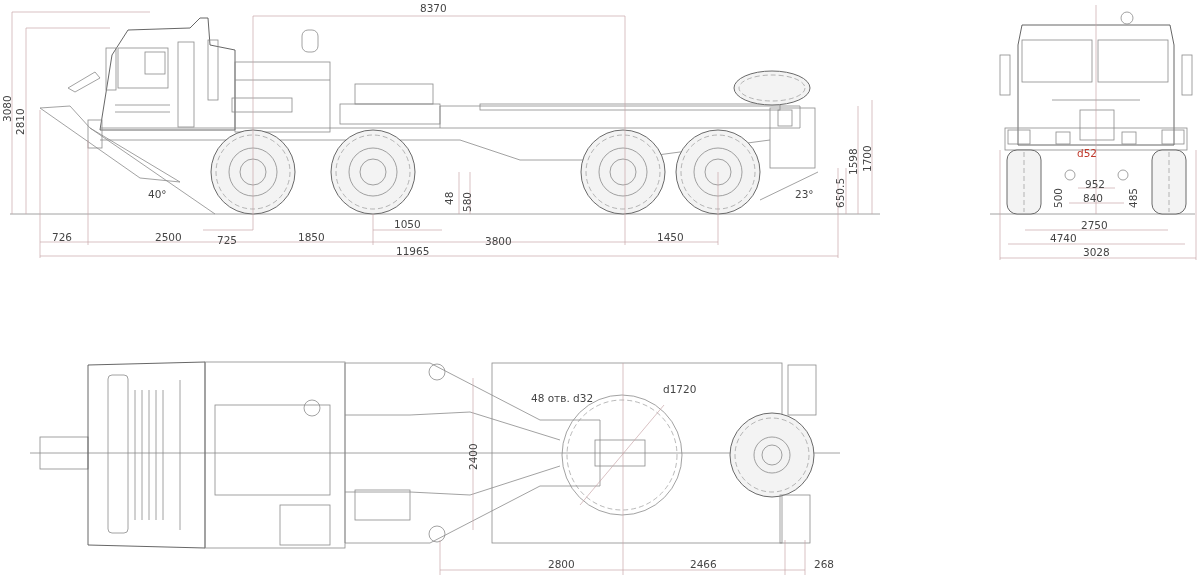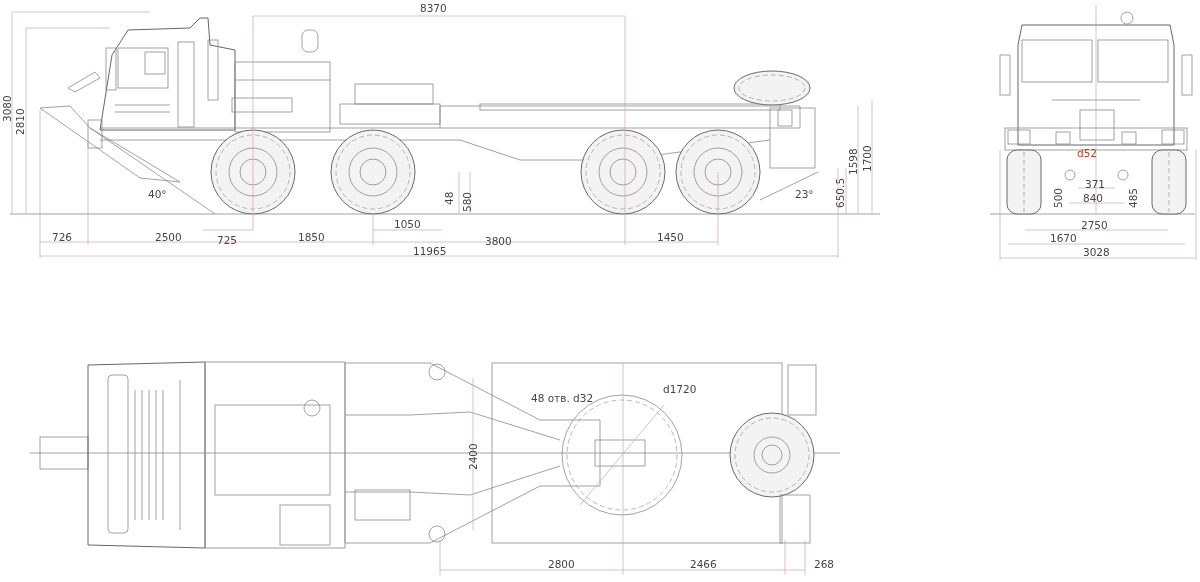--- a/index.html
+++ b/index.html
@@ -192,35 +192,35 @@
 <span class="lbl vert" style="left:2px;top:122px">3080</span>
 <span class="lbl vert" style="left:15px;top:135px">2810</span>
 <span class="lbl" style="left:148px;top:189px">40°</span>
 <span class="lbl" style="left:217px;top:235px">725</span>
 <span class="lbl" style="left:394px;top:219px">1050</span>
 <span class="lbl" style="left:52px;top:232px">726</span>
 <span class="lbl" style="left:155px;top:232px">2500</span>
 <span class="lbl" style="left:298px;top:232px">1850</span>
 <span class="lbl" style="left:485px;top:236px">3800</span>
 <span class="lbl" style="left:657px;top:232px">1450</span>
-<span class="lbl" style="left:413px;top:246px">11965</span>
+<span class="lbl" style="left:396px;top:246px">11965</span>
 <span class="lbl vert" style="left:444px;top:205px">48</span>
 <span class="lbl vert" style="left:462px;top:212px">580</span>
 <span class="lbl" style="left:795px;top:189px">23°</span>
 <span class="lbl vert" style="left:835px;top:208px">650.5</span>
 <span class="lbl vert" style="left:848px;top:175px">1598</span>
 <span class="lbl vert" style="left:862px;top:172px">1700</span>
 
 <span class="lbl red" style="left:1077px;top:148px">d52</span>
-<span class="lbl" style="left:1085px;top:179px">371</span>
+<span class="lbl" style="left:1085px;top:179px">952</span>
 <span class="lbl" style="left:1083px;top:193px">840</span>
 <span class="lbl vert" style="left:1053px;top:208px">500</span>
 <span class="lbl vert" style="left:1128px;top:208px">485</span>
 <span class="lbl" style="left:1081px;top:220px">2750</span>
-<span class="lbl" style="left:1050px;top:233px">1670</span>
+<span class="lbl" style="left:1050px;top:233px">4740</span>
 <span class="lbl" style="left:1083px;top:247px">3028</span>
 
 <span class="lbl" style="left:531px;top:393px">48 отв. d32</span>
 <span class="lbl" style="left:663px;top:384px">d1720</span>
 <span class="lbl vert" style="left:468px;top:470px">2400</span>
 <span class="lbl" style="left:548px;top:559px">2800</span>
 <span class="lbl" style="left:690px;top:559px">2466</span>
 <span class="lbl" style="left:814px;top:559px">268</span>
 
 </body></html>

